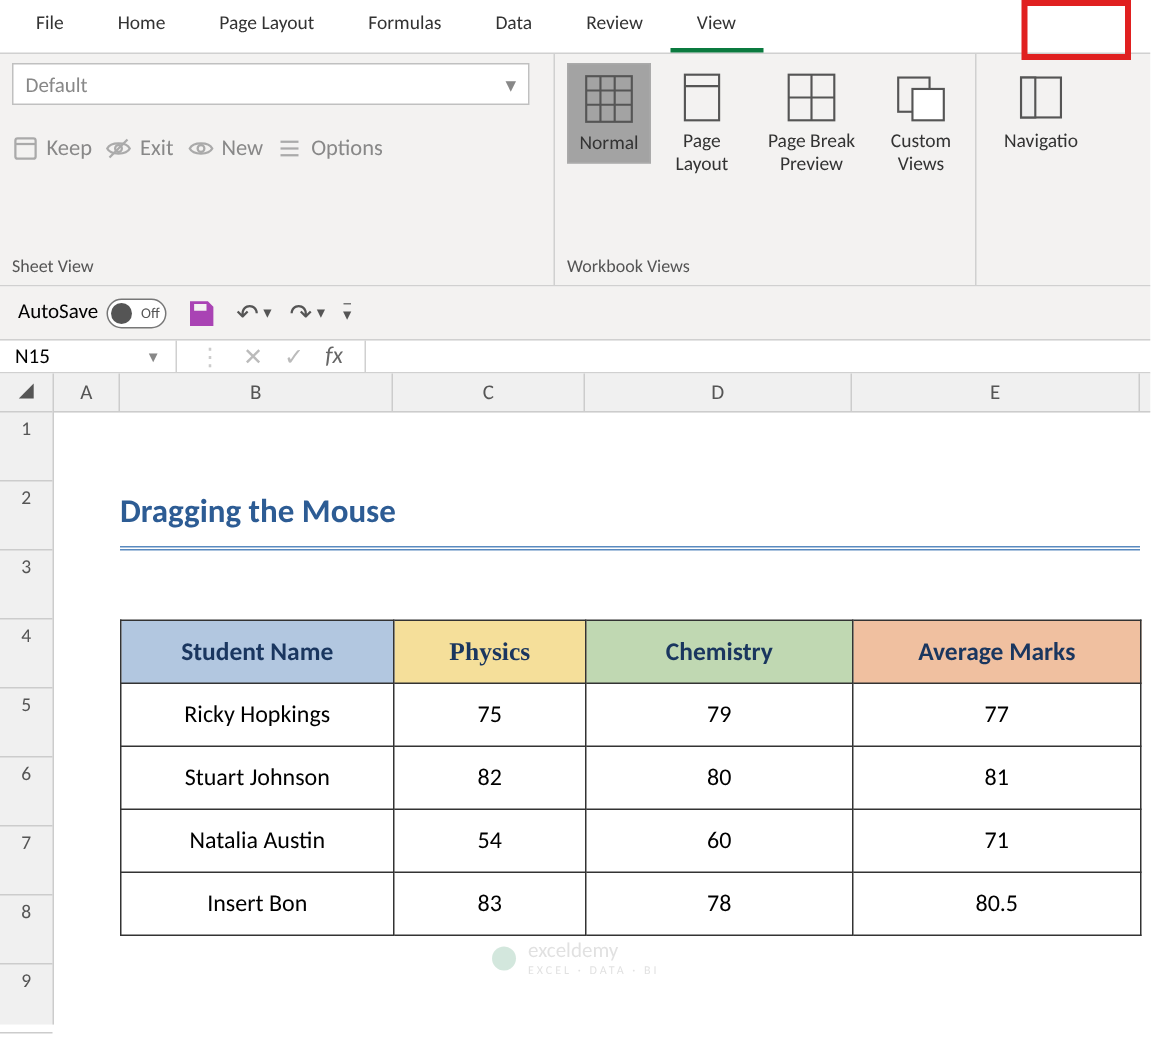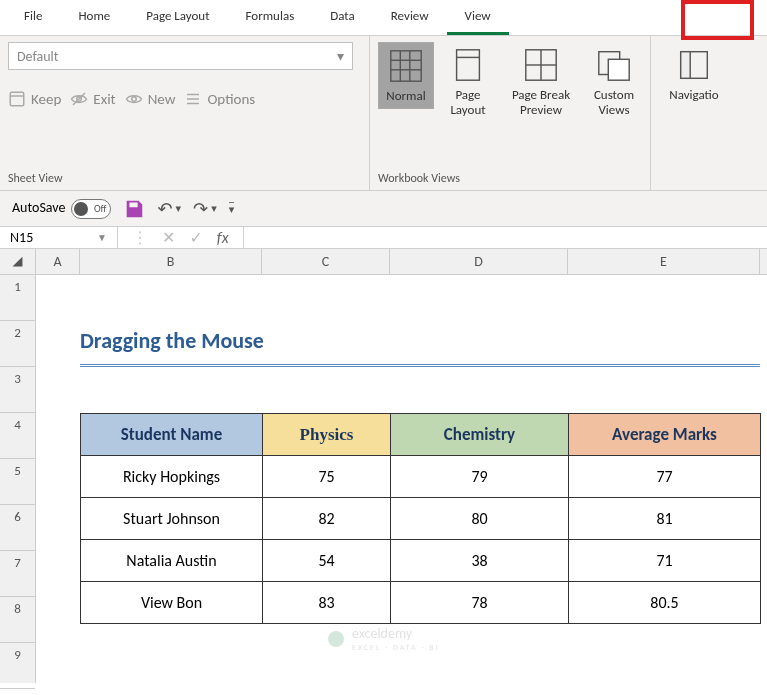--- a/index.html
+++ b/index.html
@@ -262,25 +262,25 @@
         </tr>
         <tr>
           <td>Stuart Johnson</td>
           <td>82</td>
           <td>80</td>
           <td>81</td>
         </tr>
         <tr>
           <td>Natalia Austin</td>
           <td>54</td>
-          <td>38</td>
+          <td>60</td>
           <td>71</td>
         </tr>
         <tr>
-          <td>View Bon</td>
+          <td>Insert Bon</td>
           <td>83</td>
           <td>78</td>
           <td>80.5</td>
         </tr>
       </tbody>
         </table>
       <div class="watermark">
         <svg width="20" height="20">
             <circle cx="10" cy="10" r="8" fill="#0a7a3f" opacity="0.5"></circle>
           </svg>

